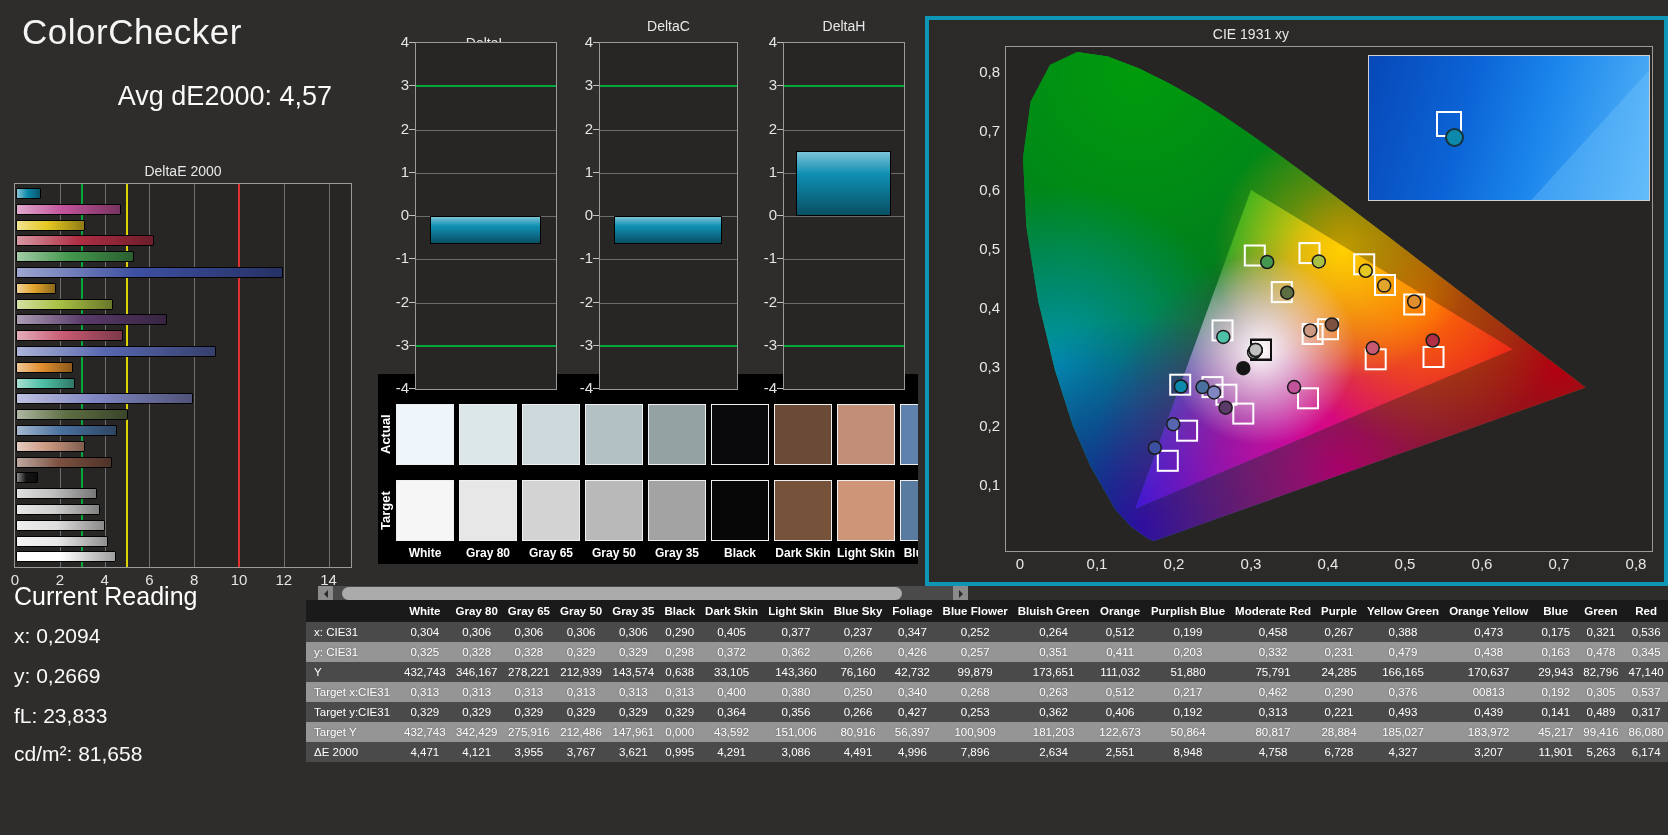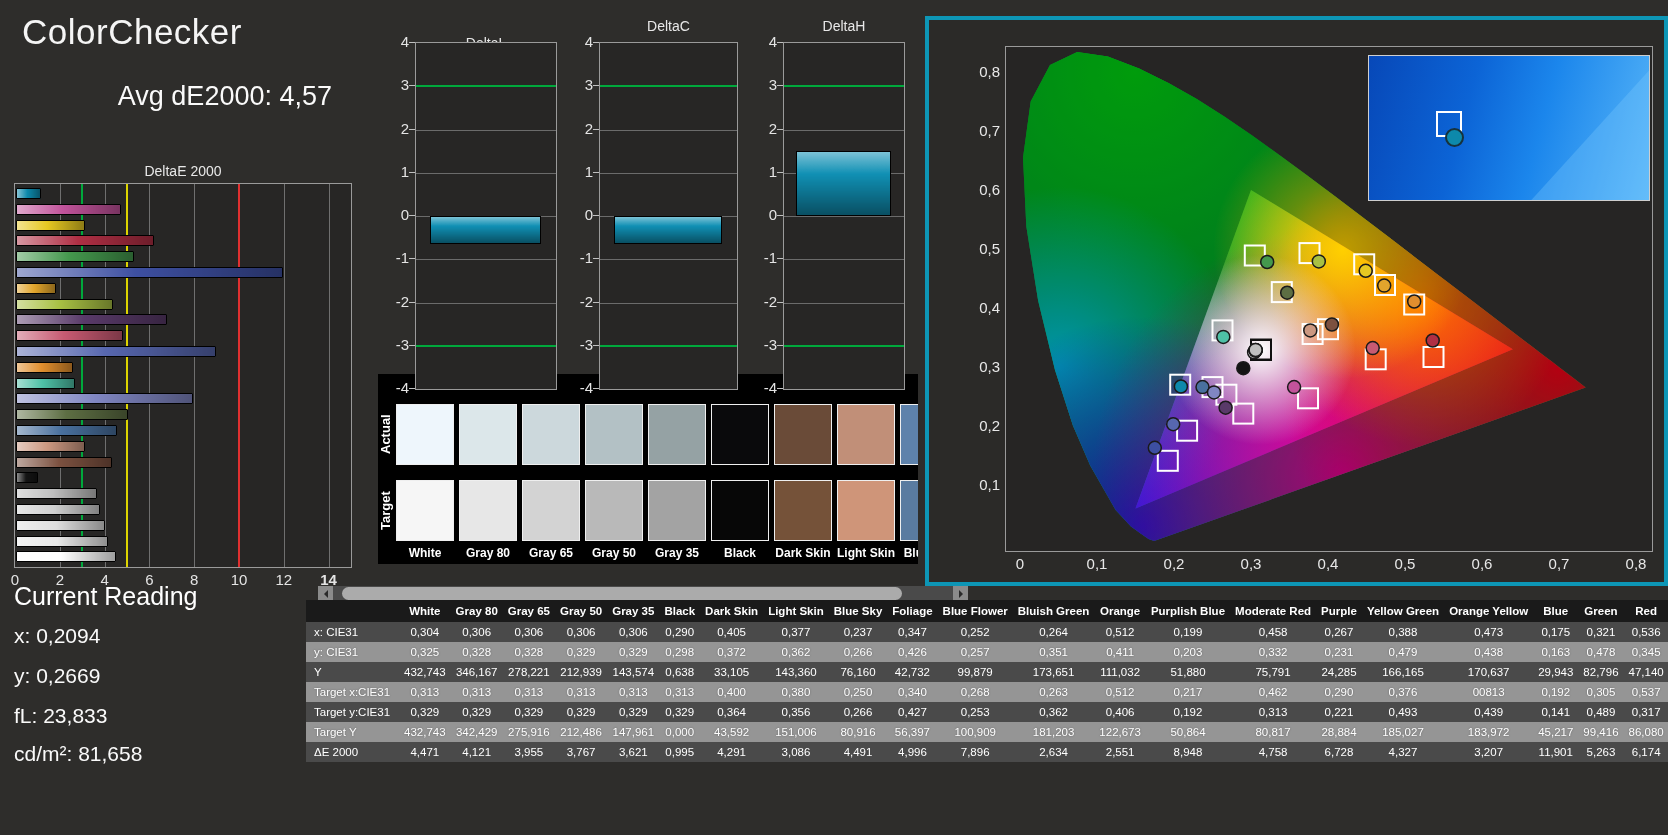--- a/index.html
+++ b/index.html
@@ -109,21 +109,21 @@
       <div class="hbar" style="top: 367.4px; width: 100.15px; background: linear-gradient(to right, rgba(255, 255, 255, 0.5), rgba(255, 255, 255, 0) 45%, rgba(0, 0, 0, 0.38)), rgb(255, 255, 255);"></div>
     </div>
   <div class="abs" id="de-ticks">
       <div class="tick" style="left: 0px;">0</div>
       <div class="tick" style="left: 44.8px;">2</div>
       <div class="tick" style="left: 89.6px;">4</div>
       <div class="tick" style="left: 134.4px;">6</div>
       <div class="tick" style="left: 179.2px;">8</div>
       <div class="tick" style="left: 224px;">10</div>
       <div class="tick" style="left: 268.8px;">12</div>
-      <div class="tick" style="left: 313.6px; font-weight: bold;">14</div>
+      <div class="tick" style="left: 313.6px;">14</div>
     </div>
 
   <div class="abs" id="swatch-panel">
     <div class="rot-label" style="top:30px;height:61px;">Actual</div>
     <div class="rot-label" style="top:106px;height:61px;">Target</div>
   <div class="swatch" style="left: 18px; top: 30px; background: rgb(238, 246, 252);"></div>
       <div class="swatch" style="left: 18px; top: 106px; background: rgb(246, 246, 246);"></div>
       <div class="swatch-label" style="left: 15px; top: 172px;">White</div>
       <div class="swatch" style="left: 81px; top: 30px; background: rgb(220, 231, 234);"></div>
       <div class="swatch" style="left: 81px; top: 106px; background: rgb(231, 231, 231);"></div>
@@ -155,20 +155,21 @@
     <div class="scroll-btn" id="scroll-left" style="left:0;">
       <span class="tri"></span>
       </div>
     <div id="scroll-thumb"></div>
     <div class="scroll-btn" id="scroll-right" style="left:635px;">
       <span class="tri"></span>
       </div>
   </div>
 
   <div class="abs" id="cie-panel"></div>
+  <div class="abs panel-title" id="cie-title">CIE 1931 xy</div>
   <div class="abs" id="cie-plot"></div>
   <svg id="cie-svg" width="648" height="506">
       <defs>
         <radialGradient id="gG" gradientUnits="userSpaceOnUse" cx="130" cy="26" r="300">
           <stop offset="0" stop-color="#00d010"></stop>
           <stop offset="1" stop-color="#00d010" stop-opacity="0"></stop>
         </radialGradient>
         <radialGradient id="gC" gradientUnits="userSpaceOnUse" cx="54" cy="321" r="180">
           <stop offset="0" stop-color="#00c8e8"></stop>
           <stop offset="1" stop-color="#00c8e8" stop-opacity="0"></stop>

